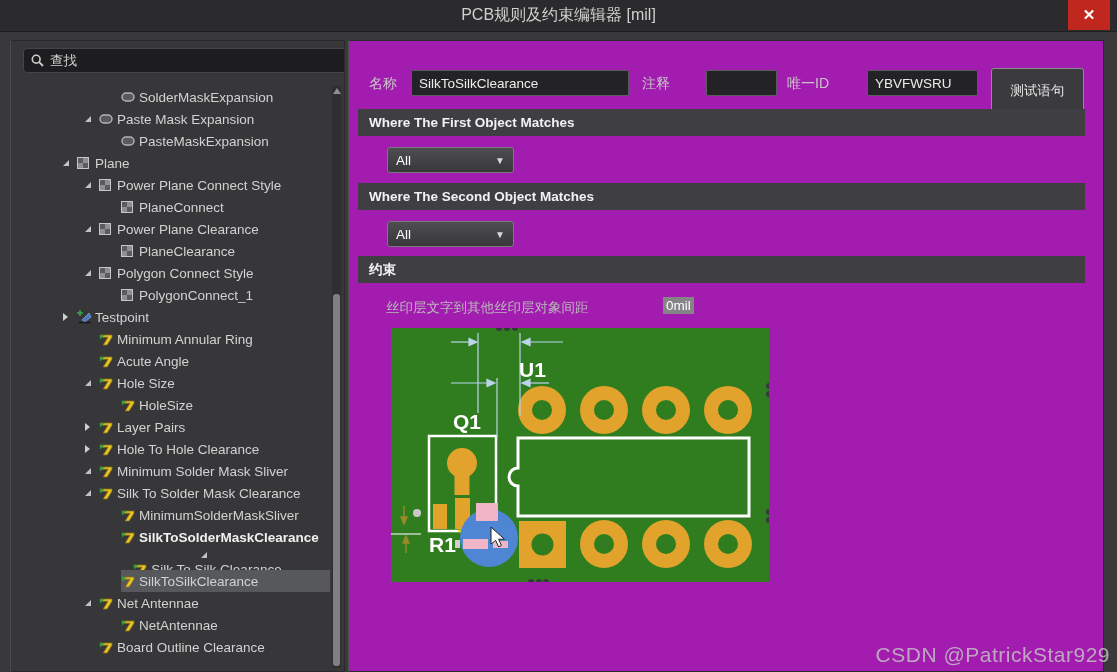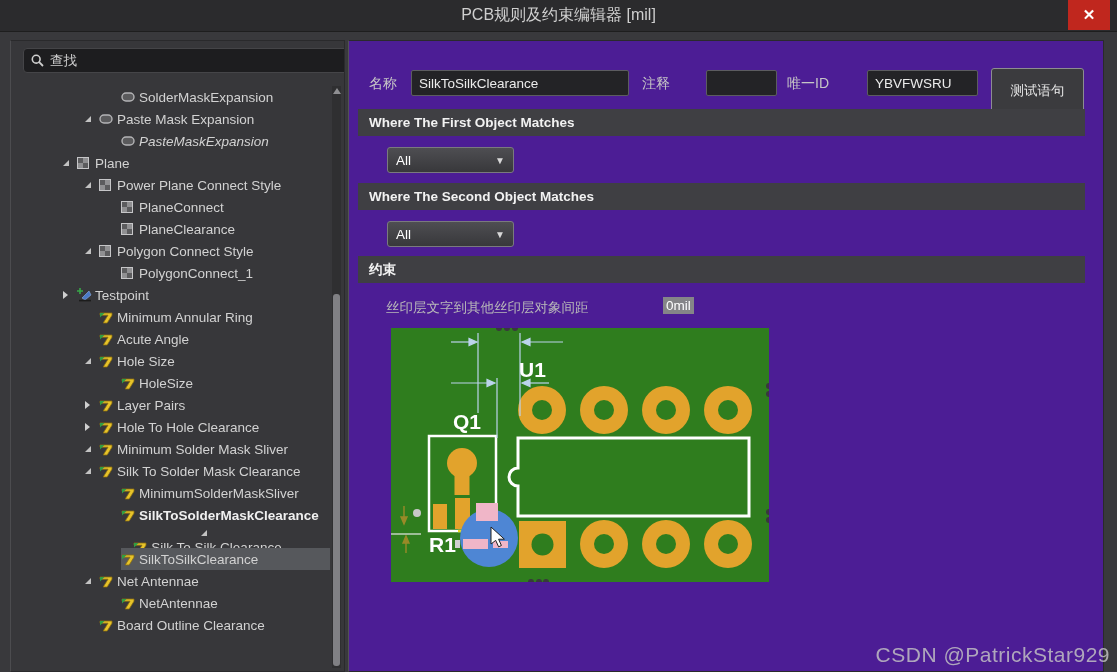--- a/index.html
+++ b/index.html
@@ -64,21 +64,21 @@
   .vscroll .up-arrow i { width:0; height:0;
       border-left:4px solid transparent; border-right:4px solid transparent;
       border-bottom:6px solid #8f8f92; }
   .vscroll .thumb {
     position:absolute; left:1px; width:7px; top:208px; height:372px;
     background:#808084; border-radius:3px;
   }
   
   .main {
     position:absolute; left:348px; top:40px; width:756px; height:632px;
-    background:#4c1d95; border:1px solid #2a2a2c; border-left:1px solid #525256;
+    background:#a21caf; border:1px solid #2a2a2c; border-left:1px solid #525256;
     overflow:hidden;
   }
   .fld-label { position:absolute; font-size:14px; color:#c6c6c6; line-height:26px; height:26px; }
   .txt-input {
     position:absolute; height:26px; background:#232326; border:1px solid #5c5c60;
     border-radius:2px; color:#ececec; font-size:13.5px; font-family:inherit;
     padding:0 7px; outline:none;
   }
   .btn {
     position:absolute; background:#3b3b3e; border:1px solid #8d8d91; border-radius:3px;
@@ -143,21 +143,21 @@
         </span>
         <span class="hl">
           <span class="ticon">
             <svg width="14" height="10" viewBox="0 0 14 10">
               <rect x="1" y="1" width="12" height="8" rx="4" fill="#5a5a5c" stroke="#b4b4b6" stroke-width="1.4"></rect>
             </svg>
           </span>
           <span class="tlabel">Paste Mask Expansion</span>
         </span>
       </div>
-      <div class="tree-row" style="padding-left: 96px; font-style: italic;">
+      <div class="tree-row" style="padding-left: 96px;">
         <span class="tw none"></span>
         <span class="hl">
           <span class="ticon">
             <svg width="14" height="10" viewBox="0 0 14 10">
               <rect x="1" y="1" width="12" height="8" rx="4" fill="#5a5a5c" stroke="#b4b4b6" stroke-width="1.4"></rect>
             </svg>
           </span>
           <span class="tlabel">PasteMaskExpansion</span>
         </span>
       </div>
@@ -192,20 +192,34 @@
       <div class="tree-row" style="padding-left: 96px;">
         <span class="tw none"></span>
         <span class="hl">
           <span class="ticon">
             <svg width="12" height="12" viewBox="0 0 12 12">
               <rect x="0.5" y="0.5" width="11" height="11" fill="#909092" stroke="#c6c6c8"></rect>
               <path d="M1 1h5v5H1zM6 6h5v5H6z" fill="#5c5c5e"></path>
             </svg>
           </span>
           <span class="tlabel">PlaneConnect</span>
+        </span>
+      </div>
+      <div class="tree-row" style="padding-left: 74px;">
+        <span class="tw expanded">
+          <i></i>
+        </span>
+        <span class="hl">
+          <span class="ticon">
+            <svg width="12" height="12" viewBox="0 0 12 12">
+              <rect x="0.5" y="0.5" width="11" height="11" fill="#909092" stroke="#c6c6c8"></rect>
+              <path d="M1 1h5v5H1zM6 6h5v5H6z" fill="#5c5c5e"></path>
+            </svg>
+          </span>
+          <span class="tlabel">Power Plane Clearance</span>
         </span>
       </div>
       <div class="tree-row" style="padding-left: 96px;">
         <span class="tw none"></span>
         <span class="hl">
           <span class="ticon">
             <svg width="12" height="12" viewBox="0 0 12 12">
               <rect x="0.5" y="0.5" width="11" height="11" fill="#909092" stroke="#c6c6c8"></rect>
               <path d="M1 1h5v5H1zM6 6h5v5H6z" fill="#5c5c5e"></path>
             </svg>

